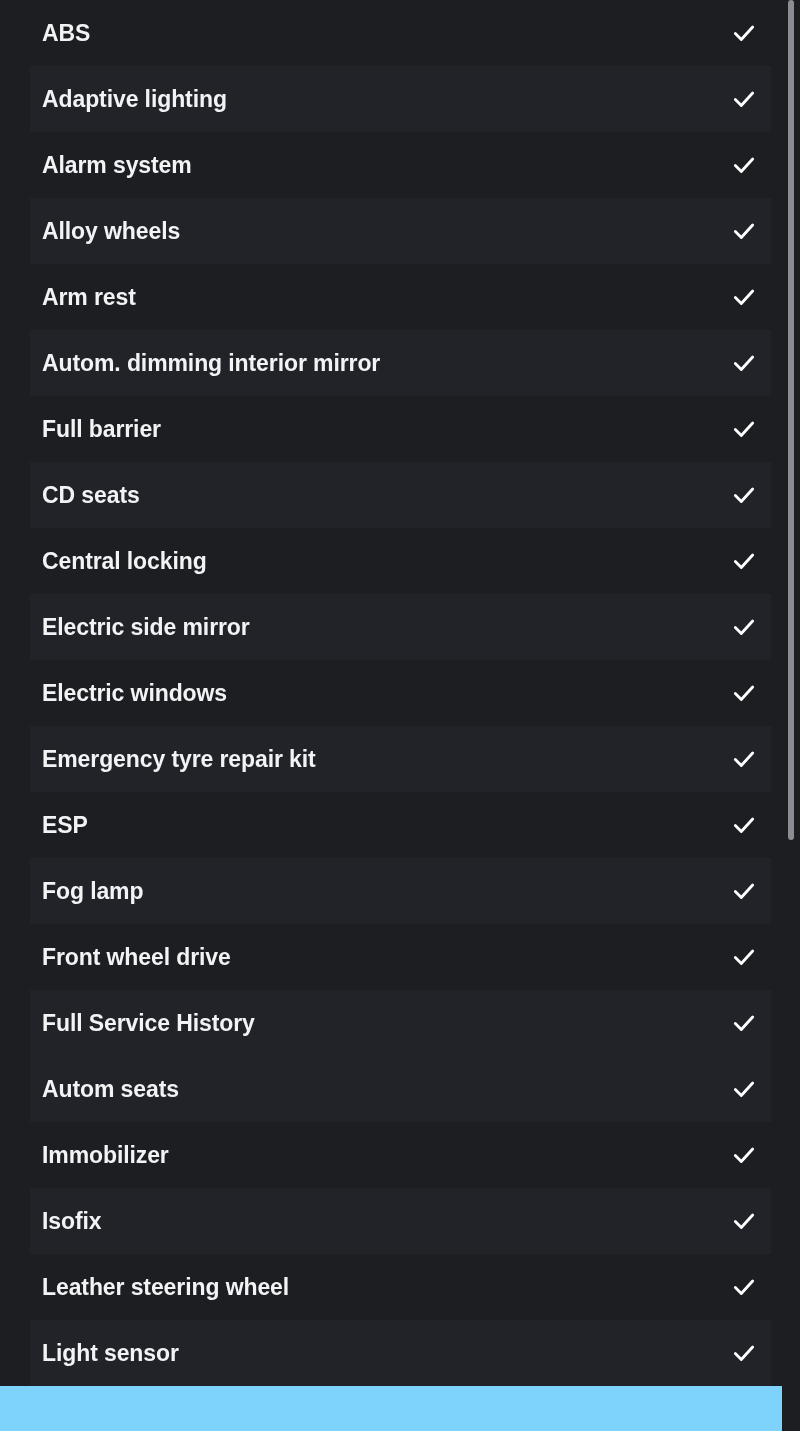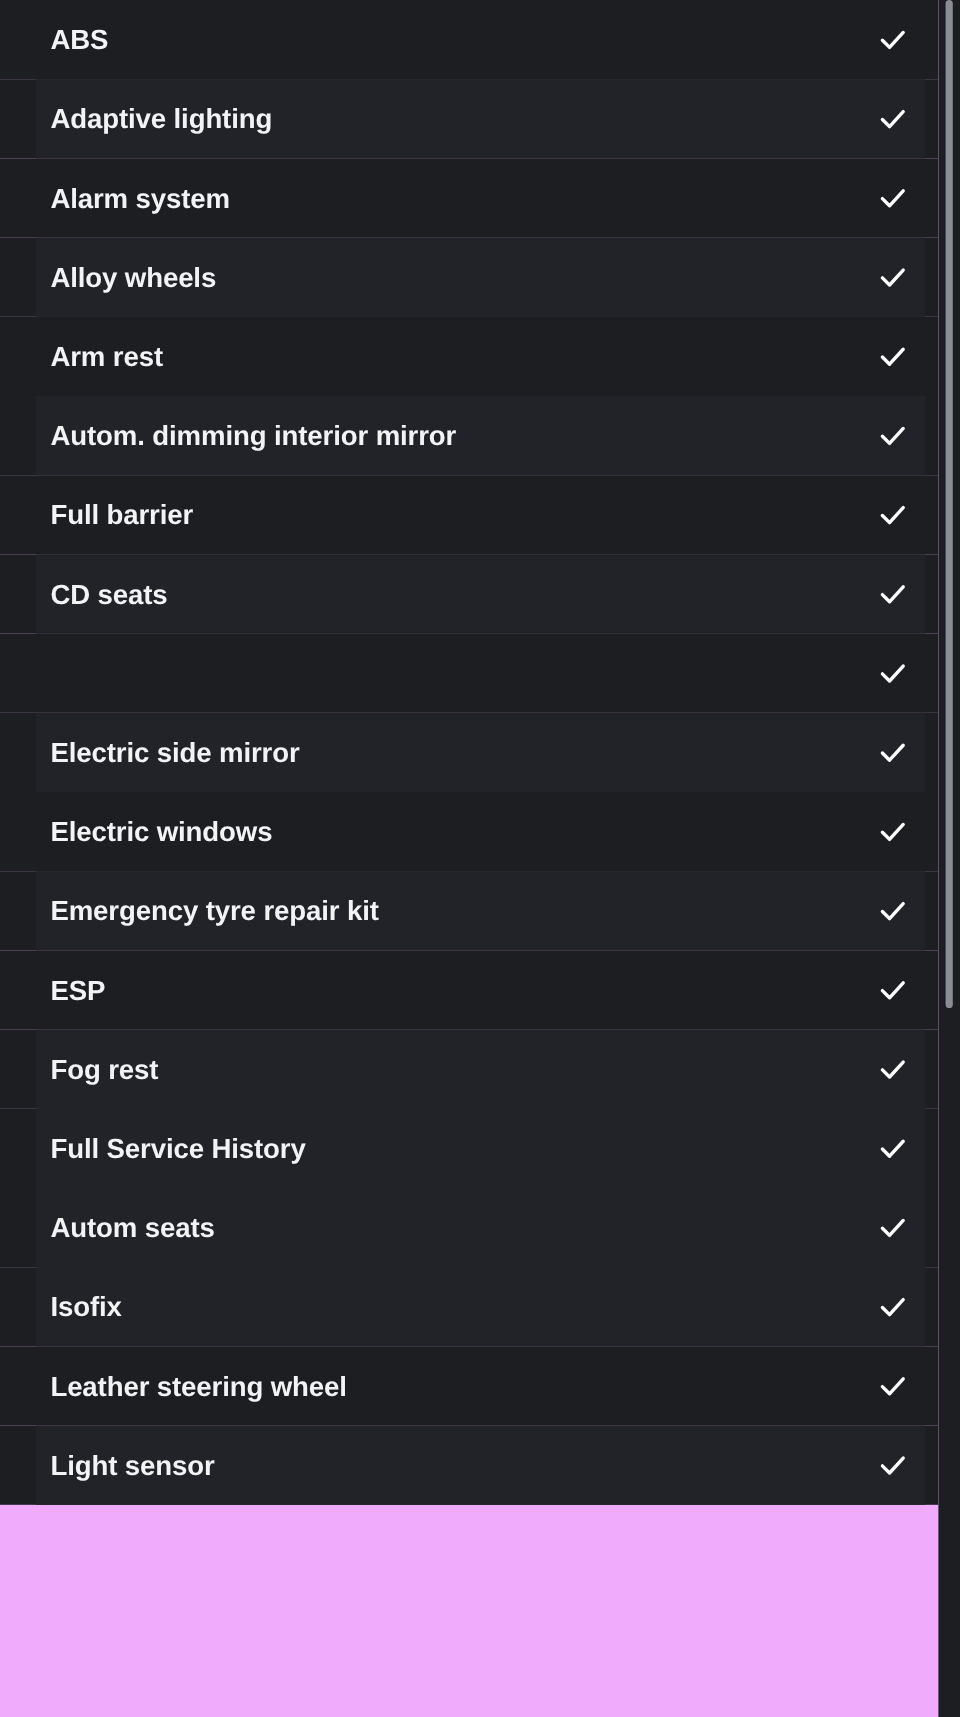--- a/index.html
+++ b/index.html
@@ -13,21 +13,21 @@
     height: 1431px;
     overflow: hidden;
     font-family: "Liberation Sans", sans-serif;
     -webkit-font-smoothing: antialiased;
   }
 
   .screen {
     position: relative;
     width: 800px;
     height: 1431px;
-    background: #f0abfc;
+    background: #7dd3fc;
     overflow: hidden;
   }
 
   
   .feature-list {
     position: absolute;
     left: 0;
     top: 0;
     width: 782px;
     height: 1431px;
@@ -166,20 +166,21 @@
       </div>
       <div class="feature-row alt">
         <div class="feature-label">CD seats</div>
         <div class="feature-check">
           <svg viewBox="0 0 24 24" fill="none" stroke="#ffffff" stroke-width="2.6" stroke-linecap="round" stroke-linejoin="round">
             <path d="M4 12.5 L9.5 18 L20 6.5"></path>
           </svg>
         </div>
       </div>
       <div class="feature-row">
+        <div class="feature-label">Central locking</div>
         <div class="feature-check">
           <svg viewBox="0 0 24 24" fill="none" stroke="#ffffff" stroke-width="2.6" stroke-linecap="round" stroke-linejoin="round">
             <path d="M4 12.5 L9.5 18 L20 6.5"></path>
           </svg>
         </div>
       </div>
       <div class="feature-row alt">
         <div class="feature-label">Electric side mirror</div>
         <div class="feature-check">
           <svg viewBox="0 0 24 24" fill="none" stroke="#ffffff" stroke-width="2.6" stroke-linecap="round" stroke-linejoin="round">
@@ -205,37 +206,53 @@
       </div>
       <div class="feature-row">
         <div class="feature-label">ESP</div>
         <div class="feature-check">
           <svg viewBox="0 0 24 24" fill="none" stroke="#ffffff" stroke-width="2.6" stroke-linecap="round" stroke-linejoin="round">
             <path d="M4 12.5 L9.5 18 L20 6.5"></path>
           </svg>
         </div>
       </div>
       <div class="feature-row alt">
-        <div class="feature-label">Fog rest</div>
+        <div class="feature-label">Fog lamp</div>
+        <div class="feature-check">
+          <svg viewBox="0 0 24 24" fill="none" stroke="#ffffff" stroke-width="2.6" stroke-linecap="round" stroke-linejoin="round">
+            <path d="M4 12.5 L9.5 18 L20 6.5"></path>
+          </svg>
+        </div>
+      </div>
+      <div class="feature-row">
+        <div class="feature-label">Front wheel drive</div>
         <div class="feature-check">
           <svg viewBox="0 0 24 24" fill="none" stroke="#ffffff" stroke-width="2.6" stroke-linecap="round" stroke-linejoin="round">
             <path d="M4 12.5 L9.5 18 L20 6.5"></path>
           </svg>
         </div>
       </div>
       <div class="feature-row alt">
         <div class="feature-label">Full Service History</div>
         <div class="feature-check">
           <svg viewBox="0 0 24 24" fill="none" stroke="#ffffff" stroke-width="2.6" stroke-linecap="round" stroke-linejoin="round">
             <path d="M4 12.5 L9.5 18 L20 6.5"></path>
           </svg>
         </div>
       </div>
       <div class="feature-row alt">
         <div class="feature-label">Autom seats</div>
+        <div class="feature-check">
+          <svg viewBox="0 0 24 24" fill="none" stroke="#ffffff" stroke-width="2.6" stroke-linecap="round" stroke-linejoin="round">
+            <path d="M4 12.5 L9.5 18 L20 6.5"></path>
+          </svg>
+        </div>
+      </div>
+      <div class="feature-row">
+        <div class="feature-label">Immobilizer</div>
         <div class="feature-check">
           <svg viewBox="0 0 24 24" fill="none" stroke="#ffffff" stroke-width="2.6" stroke-linecap="round" stroke-linejoin="round">
             <path d="M4 12.5 L9.5 18 L20 6.5"></path>
           </svg>
         </div>
       </div>
       <div class="feature-row alt">
         <div class="feature-label">Isofix</div>
         <div class="feature-check">
           <svg viewBox="0 0 24 24" fill="none" stroke="#ffffff" stroke-width="2.6" stroke-linecap="round" stroke-linejoin="round">

